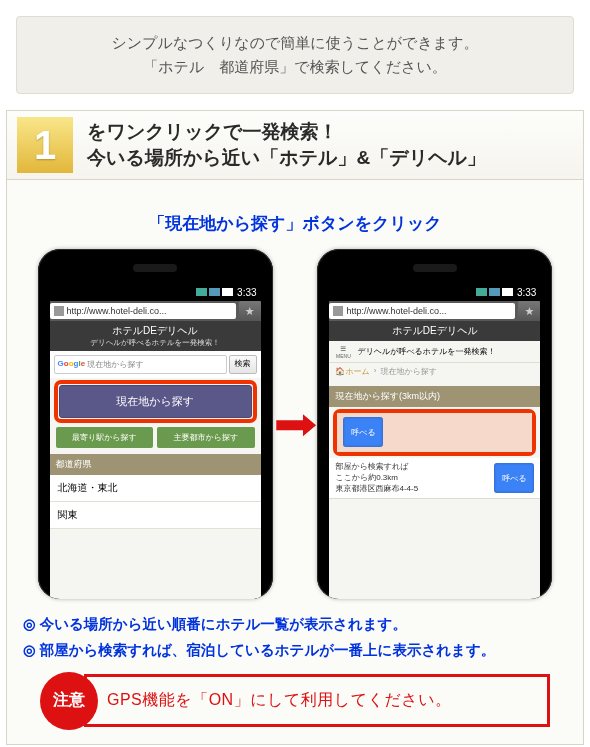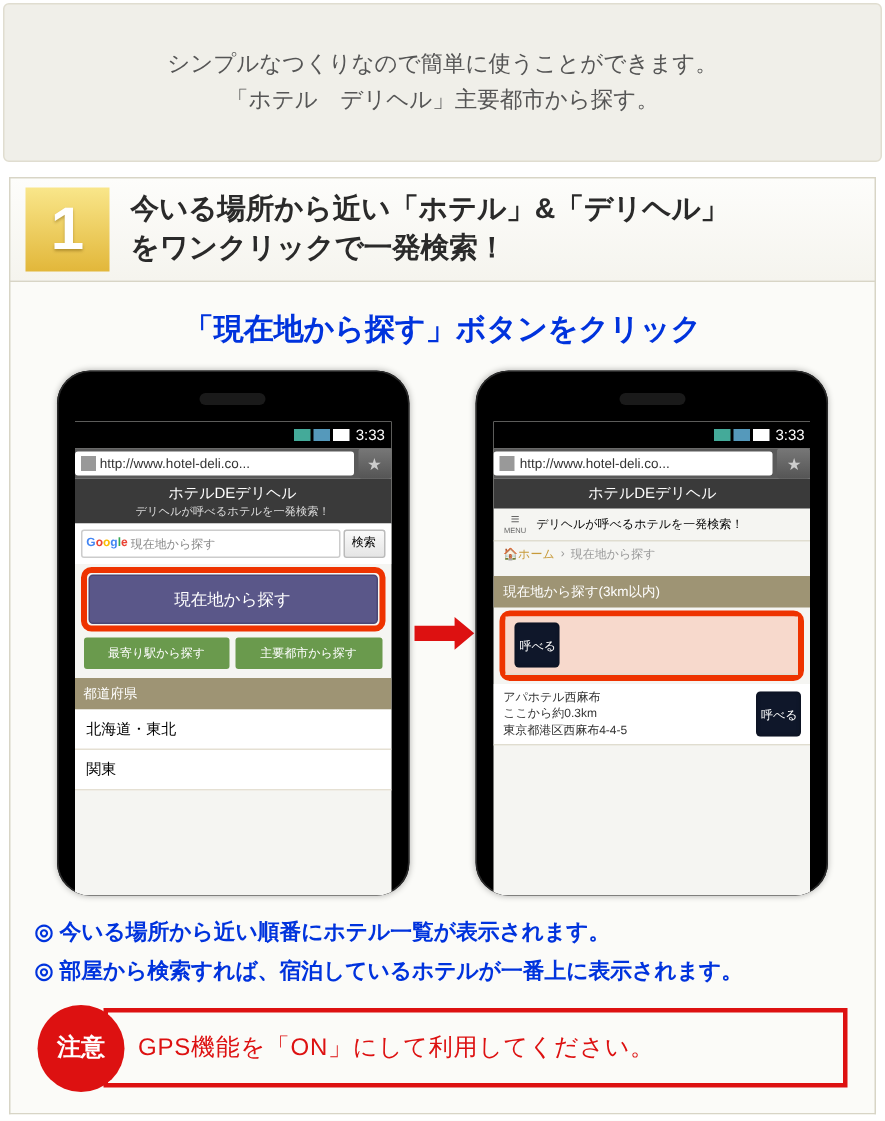--- a/index.html
+++ b/index.html
@@ -1,22 +1,22 @@
 <!DOCTYPE html>
 <html><head>
 <meta charset="utf-8">
 <style>
 *{box-sizing:border-box;margin:0;padding:0}
 body{font-family:"Hiragino Kaku Gothic Pro","メイリオ",sans-serif;background:#fff;width:590px}
-.intro{background:#f0efe9;border:1px solid #e0ddd0;border-radius:4px;padding:28px 16px;margin:2px;text-align:center;color:#555;font-size:15px;line-height:1.6}
+.intro{background:#f0efe9;border:1px solid #e0ddd0;border-radius:4px;padding:14px 16px;margin:16px;text-align:center;color:#555;font-size:15px;line-height:1.6}
 .step-header{display:flex;align-items:center;gap:14px;background:linear-gradient(#fdfdfb,#f5f4ee);border:1px solid #d8d5c6;padding:6px 10px;margin:10px 6px 0}
 .num-badge{width:56px;height:56px;background:linear-gradient(#f9e68a,#e2b73a);display:flex;align-items:center;justify-content:center;color:#fff;font-size:40px;font-weight:bold;font-family:Arial;text-shadow:0 1px 2px rgba(100,70,0,.4)}
 .step-title{font-size:19px;font-weight:bold;color:#2a2a2a;line-height:1.35}
 .content{border:1px solid #d8d5c6;border-top:none;margin:0 6px;padding:12px 6px 14px;background:#fbfbf8}
-.blue-head{color:#0033dd;font-weight:bold;text-align:center;font-size:20px;margin:6px 0 14px}
+.blue-head{color:#0033dd;font-weight:bold;text-align:center;font-size:17px;margin:20px 0 14px}
 .phones{display:flex;align-items:center;justify-content:center;gap:4px}
 .phone{width:235px;height:350px;background:#000;border-radius:22px;padding:34px 12px 0;position:relative;box-shadow:inset 0 0 0 1px #2a2a2a,0 0 4px rgba(0,0,0,.3);overflow:hidden}
 .speaker{position:absolute;top:15px;left:50%;transform:translateX(-50%);width:44px;height:8px;background:#1a1a1a;border-radius:4px}
 .screen{background:#f5f5f2;height:100%;font-size:10px;overflow:hidden;position:relative}
 .statusbar{background:#000;color:#fff;display:flex;align-items:center;justify-content:flex-end;gap:4px;padding:2px 4px;font-size:10px;height:18px}
 .sb-icons{display:flex;gap:2px;align-items:center}
 .sb-icon{width:11px;height:8px;display:inline-block}
 .bat{background:#fff}
 .urlbar{background:#5a5a5a;padding:0;display:flex;gap:3px;align-items:center}
 .urlbox{background:#fff;border-radius:2px;flex:1;padding:3px 4px;font-size:9px;color:#333;display:flex;align-items:center;gap:3px}
@@ -39,44 +39,44 @@
 .menuicon{width:16px;text-align:center;font-size:10px;color:#666;line-height:1}
 .crumb{display:flex;gap:4px;padding:3px 6px;font-size:8px;color:#999}
 .crumb .home{color:#c79a3a}
 .result{background:#fff;border-bottom:1px solid #e0ddd0;padding:4px 6px;display:flex;align-items:center;gap:4px}
 .result-txt{flex:1;font-size:8px;line-height:1.35}
 .result-txt .name{color:#a22}
 .result-txt .dist{color:#a22}
 .result-txt .addr{color:#a22}
 .result-txt .sta{color:#a22}
 .result.plain .name,.result.plain .dist,.result.plain .addr,.result.plain .sta{color:#333}
-.callbtn{width:30px;height:30px;background:#0f172a;color:#fff;border-radius:3px;display:flex;align-items:center;justify-content:center;font-size:8px;box-shadow:inset 0 0 3px rgba(0,0,0,.3)}
+.callbtn{width:40px;height:30px;background:#3b82f6;color:#fff;border-radius:3px;display:flex;align-items:center;justify-content:center;font-size:8px;box-shadow:inset 0 0 3px rgba(0,0,0,.3)}
 .ring-red2{border:4px solid #E30;border-radius:7px;margin:2px 4px}
 .ring-red2 .result{background:#f7d9cc}
 .arrow{color:#d11;font-size:44px;line-height:1;align-self:center;transform:scaleX(1.2)}
 .bullets{margin:14px 10px 10px}
 .bul{color:#0033dd;font-weight:bold;font-size:14.5px;line-height:1.55;display:flex;gap:4px;margin-bottom:4px}
 .bul .mark{flex-shrink:0}
-.alert-row{display:flex;align-items:center;gap:0;margin:8px 12px 0}
+.alert-row{display:flex;align-items:center;gap:0;margin:8px 27px 0}
 .alert-badge{width:58px;height:58px;border-radius:999px;background:#d11;color:#fff;display:flex;align-items:center;justify-content:center;font-size:16px;font-weight:bold;flex-shrink:0;position:relative;z-index:2}
 .alert-box{flex:1;border:3px solid #d11;color:#d11;font-weight:normal;font-size:16px;padding:13px 10px 13px 20px;margin-left:-14px;letter-spacing:.5px}
 </style>
 </head>
 <body>
 
 <div class="intro">
   <div>シンプルなつくりなので簡単に使うことができます。</div>
-  <div>「ホテル　デリヘル」主要都市から探す。</div>
+  <div>「ホテル　都道府県」で検索してください。</div>
 </div>
 
 <div class="step-header">
   <div class="num-badge">1</div>
   <div class="step-title">
+    <div>をワンクリックで一発検索！</div>
     <div>今いる場所から近い「ホテル」&amp;「デリヘル」</div>
-    <div>をワンクリックで一発検索！</div>
   </div>
 </div>
 
 <div class="content">
   <div class="blue-head">「現在地から探す」ボタンをクリック</div>
 
   <div class="phones">
 
     <div class="phone">
       <div class="speaker"></div>
@@ -155,21 +155,21 @@
         <div class="tab-beige">現在地から探す(3km以内)</div>
 
         <div class="ring-red2">
           <div class="result">
             <div class="callbtn">呼べる</div>
           </div>
         </div>
 
         <div class="result plain">
           <div class="result-txt">
-            <div class="name">アパホテル西麻布</div>
+            <div class="name">部屋から検索すれば</div>
             <div class="dist">ここから約0.3km</div>
             <div class="addr">東京都港区西麻布4-4-5</div>
           </div>
           <div class="callbtn">呼べる</div>
         </div>
 
       </div>
     </div>
 
   </div>

